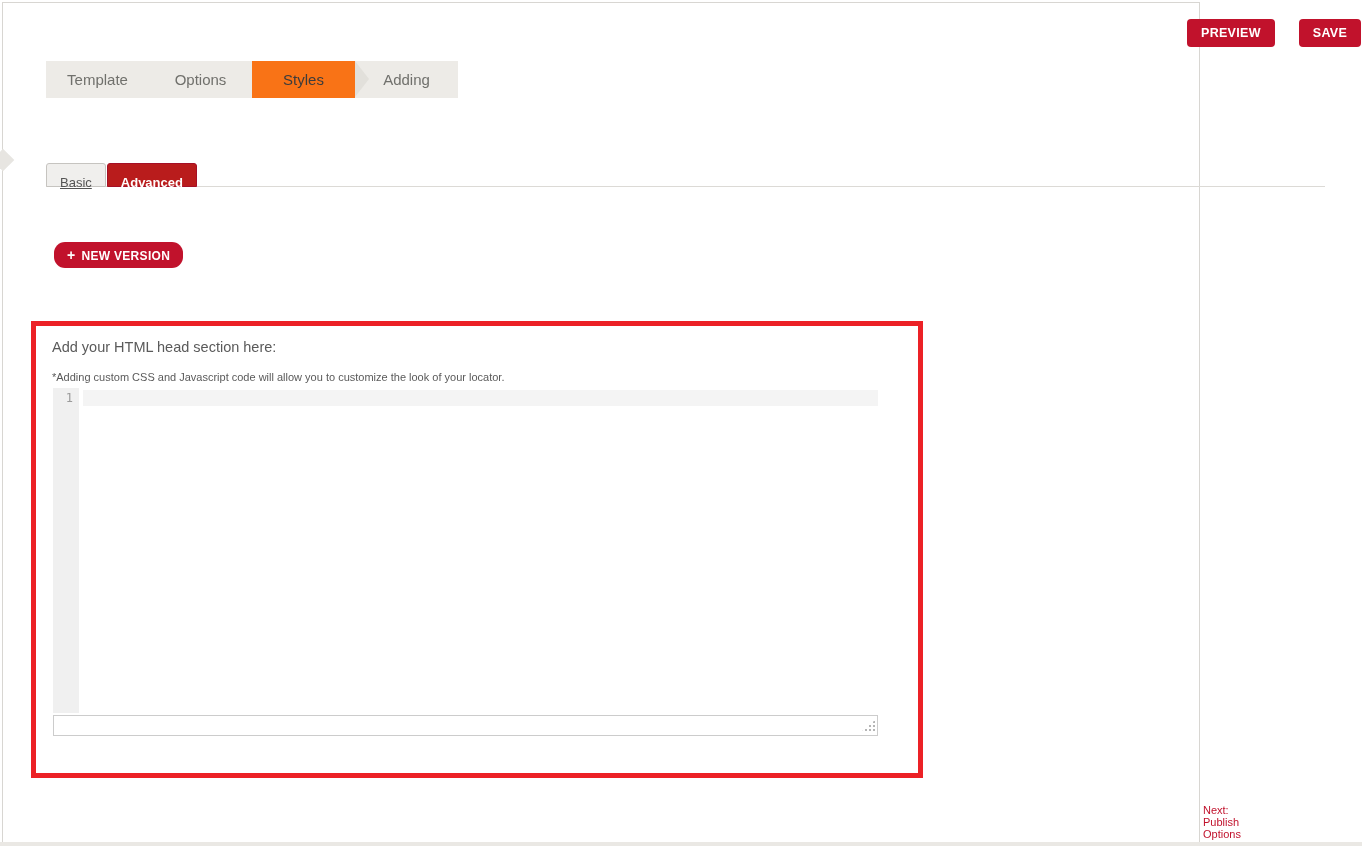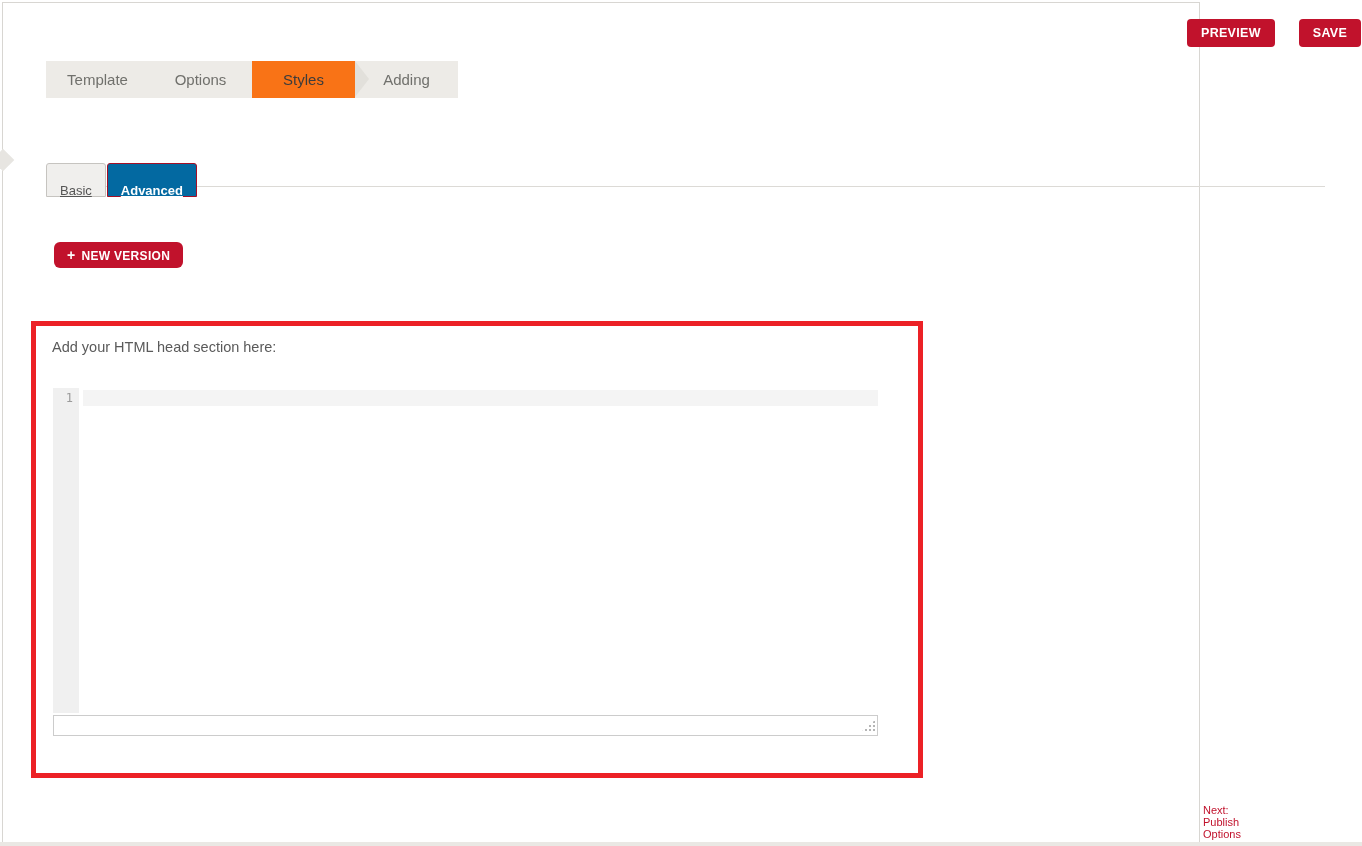--- a/index.html
+++ b/index.html
@@ -30,32 +30,32 @@
 
   .intro { position:absolute; left:43px; top:113px; font-size:13.5px; color:#4a4a4a; }
 
   
   .edge-handle { position:absolute; left:-8px; top:149px; width:16px; height:16px;
                  background:#e7e5e1; transform:rotate(45deg); }
 
   
   .subtabs { position:absolute; left:43px; top:160px; width:1279px; height:24px;
              border-bottom:1px solid #dcdad6; }
-  .subtab { display:inline-block; height:24px; line-height:22px; padding:16px 13px;
+  .subtab { display:inline-block; height:24px; line-height:22px; padding:8px 13px;
             font-size:13px; border-radius:3px 3px 0 0; cursor:pointer;
             vertical-align:bottom;text-decoration:underline; }
   .subtab-basic { background:#f0efed; border:1px solid #c6c4c0; color:#555; }
-  .subtab-advanced { background:#0369a1; border:1px solid #a50f26; color:#fff;
+  .subtab-advanced { background:#b91c1c; border:1px solid #a50f26; color:#fff;
                      font-weight:bold; margin-left:1px; }
 
   .section-heading { position:absolute; left:43px; top:202px; font-size:20px;
                      color:#c1122c; }
 
   .new-version-btn { position:absolute; left:51px; top:239px; height:26px;
-                     background:#c1122c; color:#fff; border:none; border-radius:6px;
+                     background:#c1122c; color:#fff; border:none; border-radius:11px;
                      font-size:12px; font-weight:bold; letter-spacing:.3px;
                      padding:0 13px; cursor:pointer;
                      font-family:"Liberation Sans",sans-serif; }
   .new-version-btn .plus { font-size:14px; margin-right:6px; font-weight:bold; }
 
   
   .highlight-box { position:absolute; left:28px; top:318px; width:892px; height:457px;
                    border:5px solid #ec2126; background:#ffffff; }
   .editor-label { position:absolute; left:16px; top:13px; font-size:14.5px; color:#5a5a5a;text-align:right; }
   .editor-note { position:absolute; left:16px; top:45px; font-size:11px; color:#5a5a5a; }
@@ -106,20 +106,21 @@
     <span class="subtab subtab-basic">Basic</span><span class="subtab subtab-advanced">Advanced</span>
   </div>
 
 
   <button class="new-version-btn">
     <span class="plus">+</span><span>NEW VERSION</span>
   </button>
 
   <div class="highlight-box">
     <div class="editor-label">Add your HTML head section here:</div>
+    <div class="editor-note">*Adding custom CSS and Javascript code will allow you to customize the look of your locator.</div>
 
     <div class="code-editor">
       <div class="gutter">
         <span class="line-number">1</span>
       </div>
       <div class="active-line"></div>
       <div class="code-text"></div>
     </div>
 
     <div class="editor-footer">

